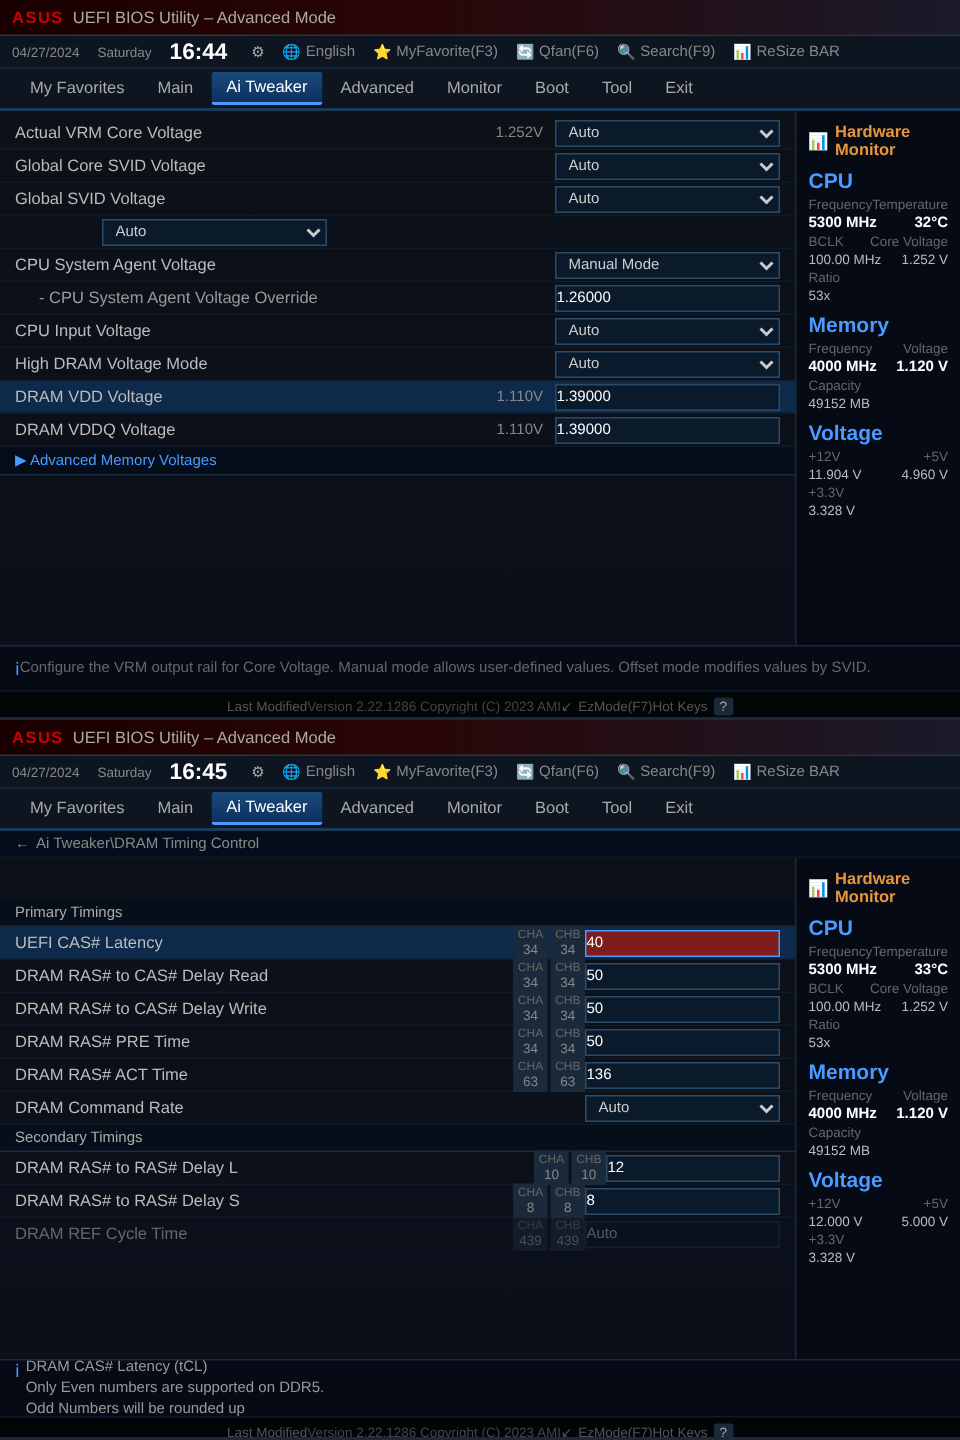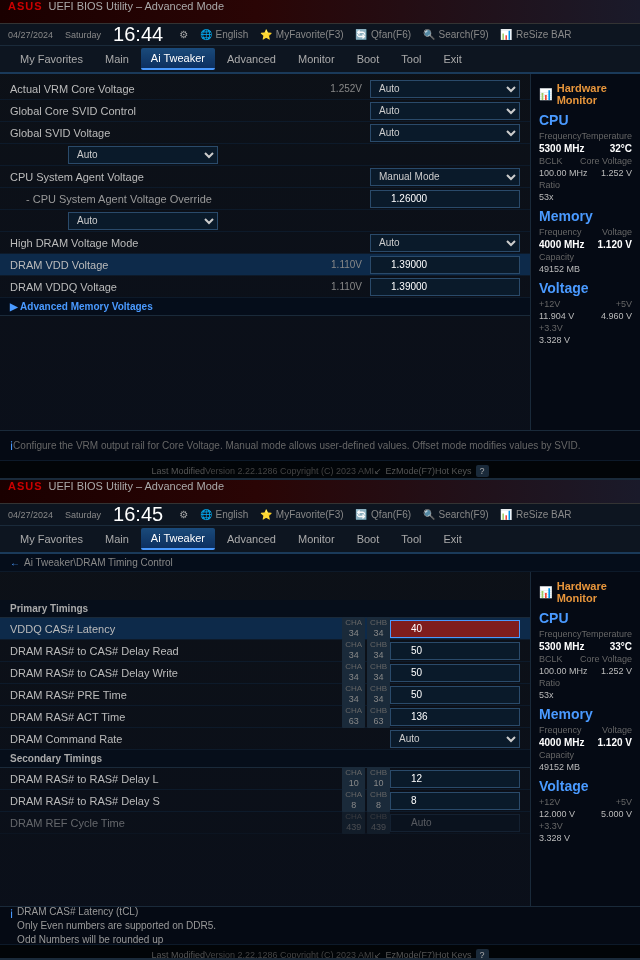--- a/index.html
+++ b/index.html
@@ -21,21 +21,21 @@
       border-bottom: 2px solid #1a2a3a;
       position: relative;
       overflow: hidden;
     }
 
     
     .bios-header {
       background: linear-gradient(90deg, #1a0000 0%, #2a0505 40%, #1a1a2a 100%);
       height: 24px;
       display: flex;
-      align-items: flex-start;
+      align-items: center;
       padding: 0 8px;
       gap: 6px;
       border-bottom: 1px solid #333;
     }
     .asus-logo {
       color: #cc0000;
       font-weight: bold;
       font-size: 11px;
       letter-spacing: 1px;
     }
@@ -60,22 +60,22 @@
       display: flex;
       align-items: center;
       gap: 3px;
     }
     .toolbar-icon {
       color: #aaa;
       font-size: 10px;
     }
     .time-display {
       color: #fff;
-      font-size: 20px;
-      font-weight: normal;
+      font-size: 15px;
+      font-weight: bold;
       margin-right: 4px;
     }
     .date-label {
       color: #888;
       font-size: 9px;
     }
 
     
     .bios-nav {
       background: #0d1520;
@@ -189,34 +189,34 @@
       font-size: 10px;
       padding: 1px 4px;
       width: 150px;
       height: 18px;
     }
     .setting-input {
       background: #0a1a2a;
       border: 1px solid #2a4a6a;
       color: #fff;
       font-size: 10px;
-      padding: 1px 20px;
+      padding: 1px 0;
       width: 150px;
       height: 18px;
     }
     .setting-input.active {
       border-color: #4a9aff;
       background: #7f1d1d;
     }
     .section-header {
       background: #050d1a;
       padding: 3px 10px;
       color: #4a9aff;
       font-size: 10px;
-      font-weight: bold;
+      font-weight: normal;
       border-bottom: 1px solid #1a2a3a;
       cursor: pointer;
     }
 
     
     .status-bar {
       height: 30px;
       background: #050a14;
       border-top: 1px solid #1a2a3a;
       display: flex;
@@ -356,21 +356,21 @@
 
         <div class="setting-row">
           <span class="setting-label">Actual VRM Core Voltage</span>
           <span class="setting-current">1.252V</span>
           <select class="setting-select">
             <option>Auto</option>
           </select>
         </div>
 
         <div class="setting-row">
-          <span class="setting-label">Global Core SVID Control</span>
+          <span class="setting-label">Global Core SVID Voltage</span>
           <span class="setting-current"></span>
           <select class="setting-select">
             <option>Auto</option>
           </select>
         </div>
 
         <div class="setting-row">
           <span class="setting-label">Global SVID Voltage</span>
           <span class="setting-current"></span>
           <select class="setting-select">
@@ -393,20 +393,21 @@
           </select>
         </div>
 
         <div class="setting-row">
           <span class="setting-label indented">- CPU System Agent Voltage Override</span>
           <span class="setting-current"></span>
           <input class="setting-input" value="1.26000" style="">
         </div>
 
         <div class="setting-row">
+          <span class="setting-label">CPU Input Voltage</span>
           <span class="setting-current"></span>
           <select class="setting-select">
             <option>Auto</option>
           </select>
         </div>
 
         <div class="setting-row">
           <span class="setting-label">High DRAM Voltage Mode</span>
           <span class="setting-current"></span>
           <select class="setting-select">
@@ -565,21 +566,21 @@
     <span>Ai Tweaker\DRAM Timing Control</span>
   </div>
 
   <div style="display:flex; height: calc(480px - 24px - 22px - 28px - 22px - 30px - 20px);">
     <div class="main-area">
       <div class="settings-area">
 
         <div class="section-header" style="color:#aaa; background:#060e1a;margin-top:24px;">Primary Timings</div>
 
         <div class="setting-row highlight">
-          <span class="setting-label">VDDQ CAS# Latency</span>
+          <span class="setting-label">UEFI CAS# Latency</span>
           <div class="cha-chb">
             <div class="ch-badge">
                 <span>CHA</span>
                 <span>34</span>
               </div>
             <div class="ch-badge">
                 <span>CHB</span>
                 <span>34</span>
               </div>
           </div>
@@ -661,21 +662,21 @@
           <div class="cha-chb">
             <div class="ch-badge">
                 <span>CHA</span>
                 <span>10</span>
               </div>
             <div class="ch-badge">
                 <span>CHB</span>
                 <span>10</span>
               </div>
           </div>
-          <input class="setting-input" style="width: 130px;" value="12">
+          <input class="setting-input" style="width: 116px;" value="12">
         </div>
 
         <div class="setting-row">
           <span class="setting-label">DRAM RAS# to RAS# Delay S</span>
           <div class="cha-chb">
             <div class="ch-badge">
                 <span>CHA</span>
                 <span>8</span>
               </div>
             <div class="ch-badge">

